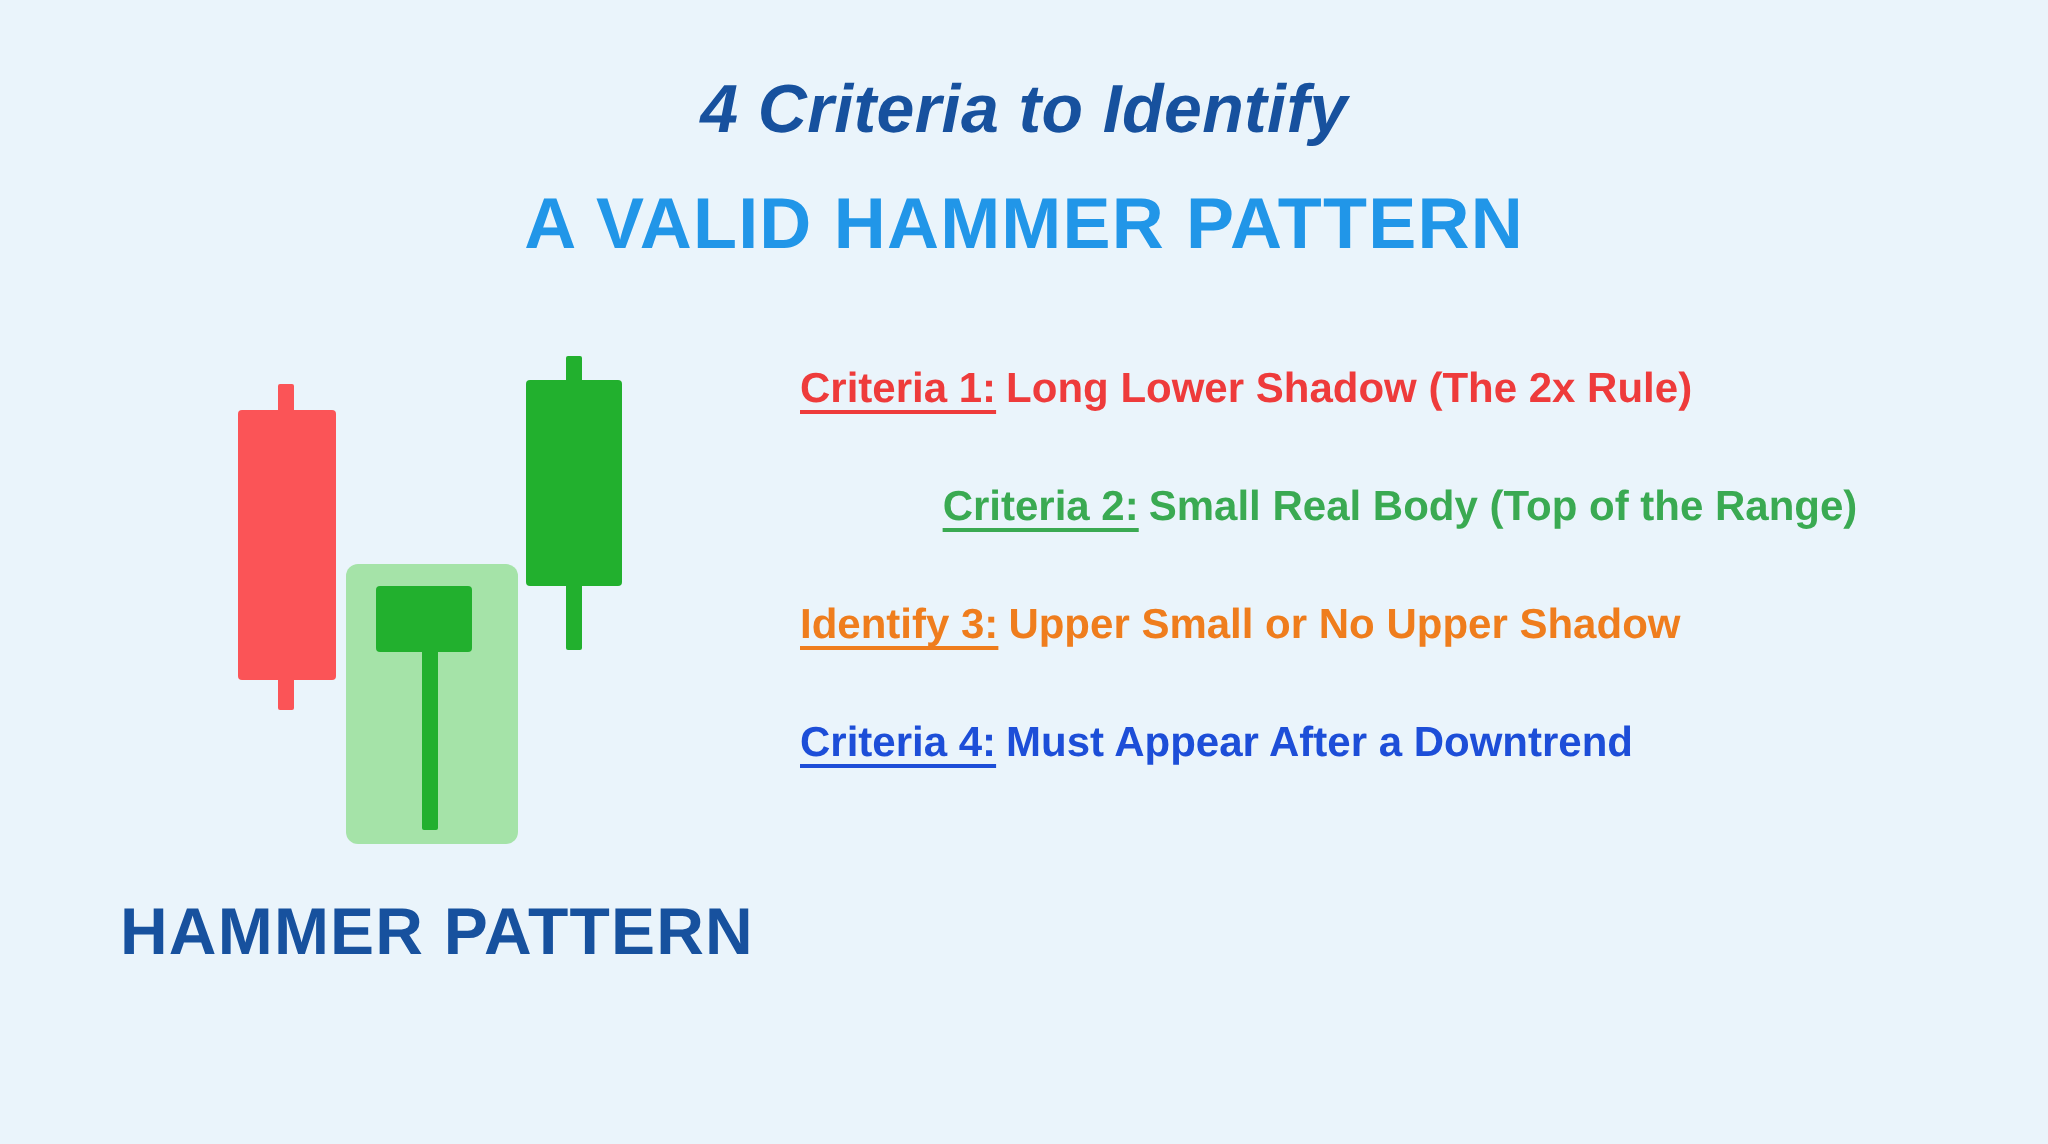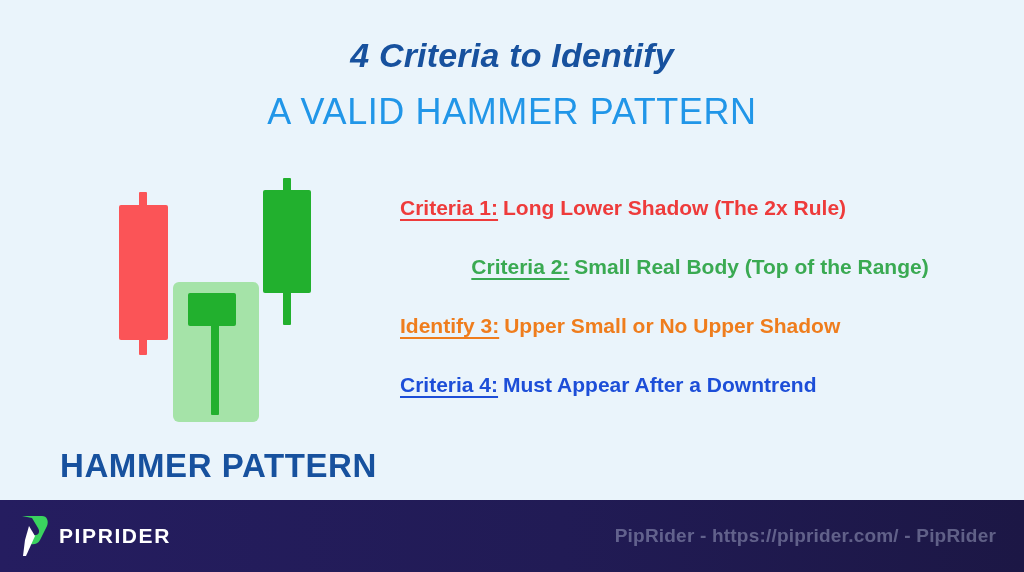--- a/index.html
+++ b/index.html
@@ -34,21 +34,21 @@
     font-size: 34px;
     font-weight: 700;
     font-style: italic;
     color: #17519e;
     letter-spacing: 0.2px;
     line-height: 1.15;
     margin: 0;
   }
   .title-line-2 {
     font-size: 36px;
-    font-weight: 400;
+    font-weight: 700;
     color: #2196e8;
     letter-spacing: 0.6px;
     line-height: 1.15;
     margin: 16px 0 0 0;
   }
 
   
   .chart-area {
     position: absolute;
     left: 0px;
@@ -90,21 +90,21 @@
     font-size: 33px;
     font-weight: 700;
     color: #17519e;
     letter-spacing: 0.6px;
   }
 
   
   .criteria-list {
     position: absolute;
     left: 400px;
-    top: 197px;
+    top: 184px;
     width: 600px;
   }
   .criteria-row {
     font-size: 21px;
     font-weight: 700;
     line-height: 1;
     margin-bottom: 38px;
     white-space: nowrap;
   }
   .criteria-row:last-child { margin-bottom: 0; }
@@ -207,24 +207,14 @@
     <div class="criteria-row c3">
       <span class="criteria-key">Identify 3:</span><span class="criteria-text">Upper Small or No Upper Shadow</span>
     </div>
 
     <div class="criteria-row c4">
       <span class="criteria-key">Criteria 4:</span><span class="criteria-text">Must Appear After a Downtrend</span>
     </div>
 
   </div>
 
-  <div class="footer">
-    <div class="footer-logo">
-      <svg class="logo-mark" viewBox="0 0 34 44">
-        <path d="M6 2 L26 2 C31 2 33 7 31 12 L24 26 C22 30 18 31 14 30 L14 21 L20 21 C23 21 24 17 22 14 L16 4 Z" fill="#3ad35f"></path>
-        <path d="M13 12 L19 22 L10 42 L7 42 L9 26 Z" fill="#ffffff"></path>
-      </svg>
-      <span class="logo-text">PIPRIDER</span>
-    </div>
-    <div class="footer-credit">PipRider - https://piprider.com/ - PipRider</div>
-  </div>
 
 </div>
 
 </body></html>

